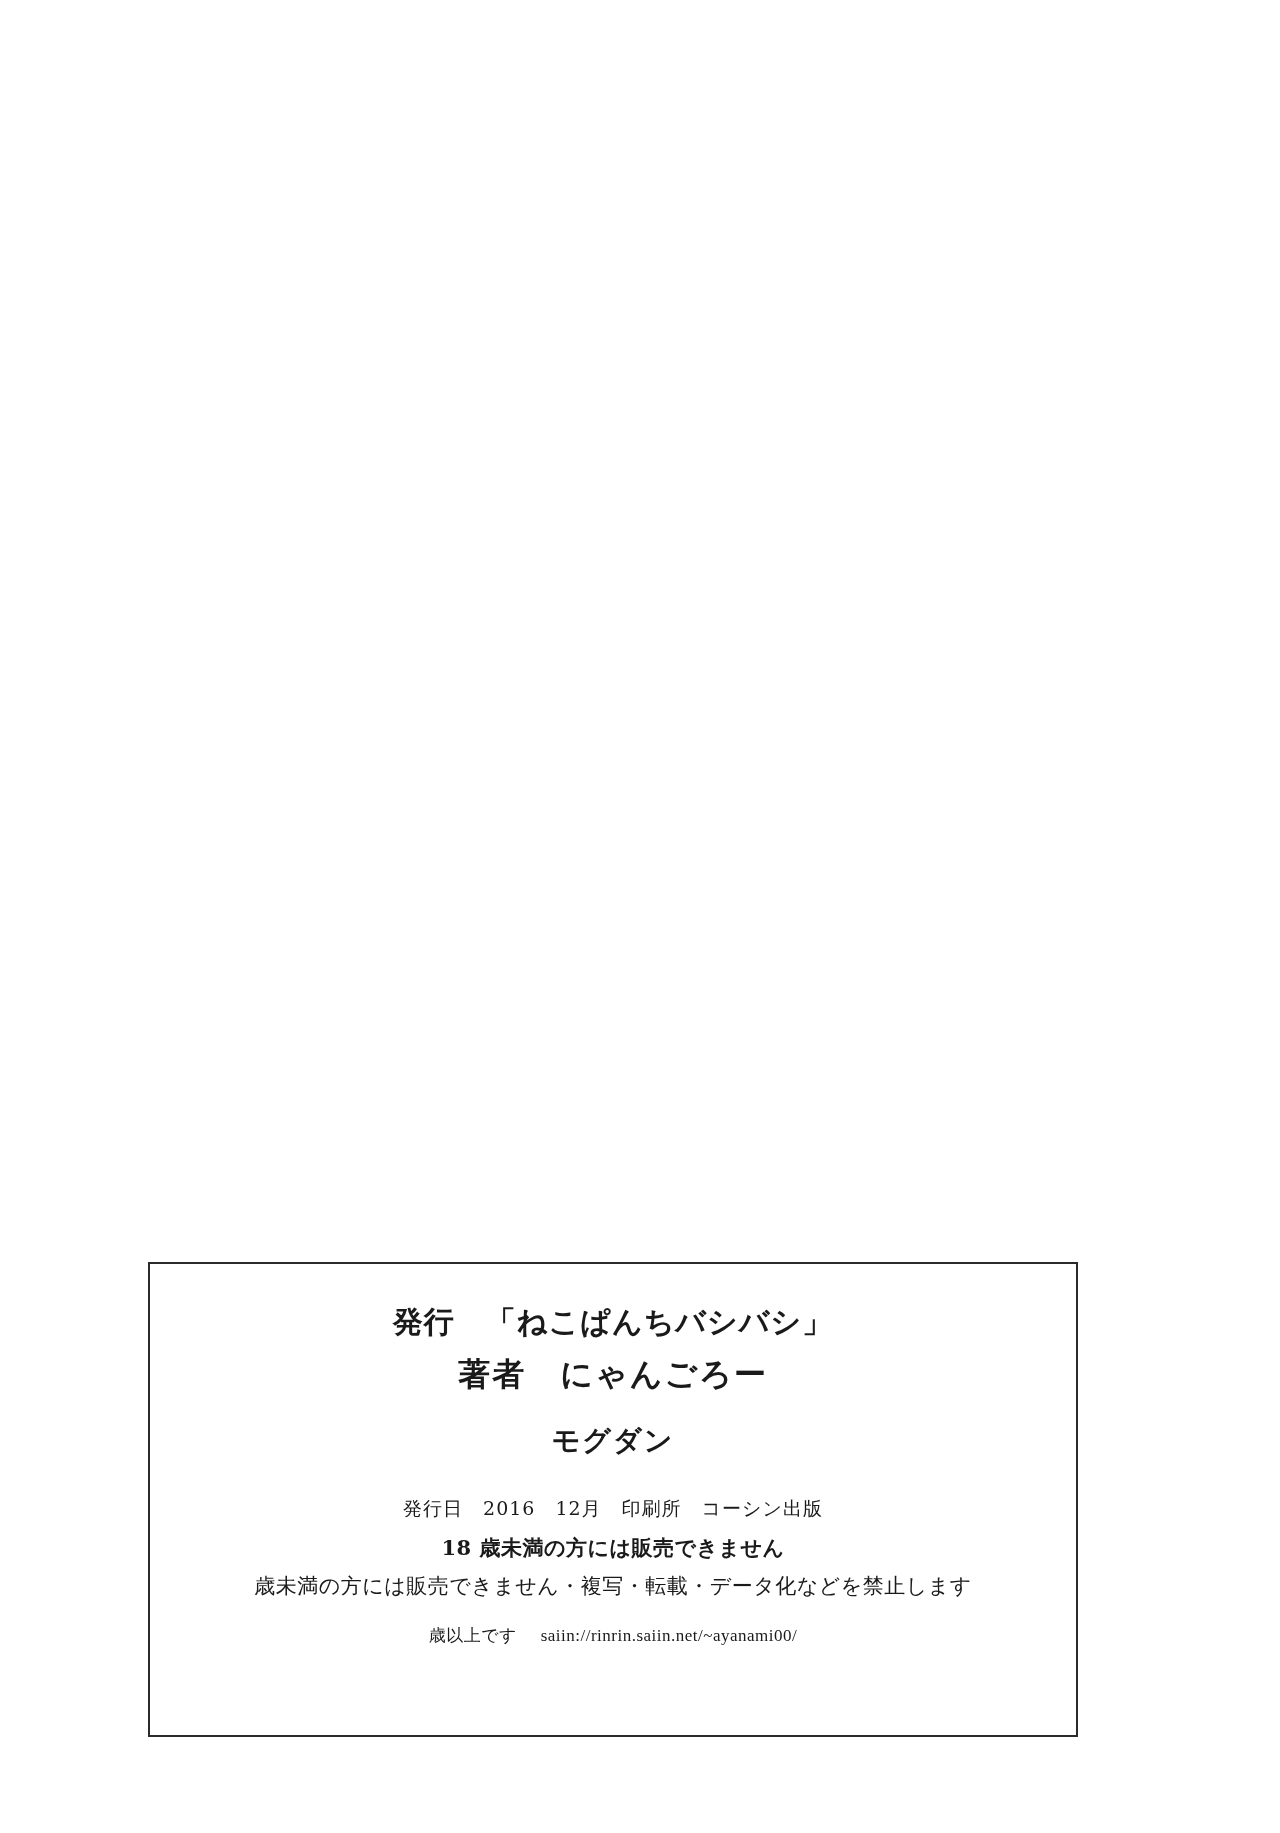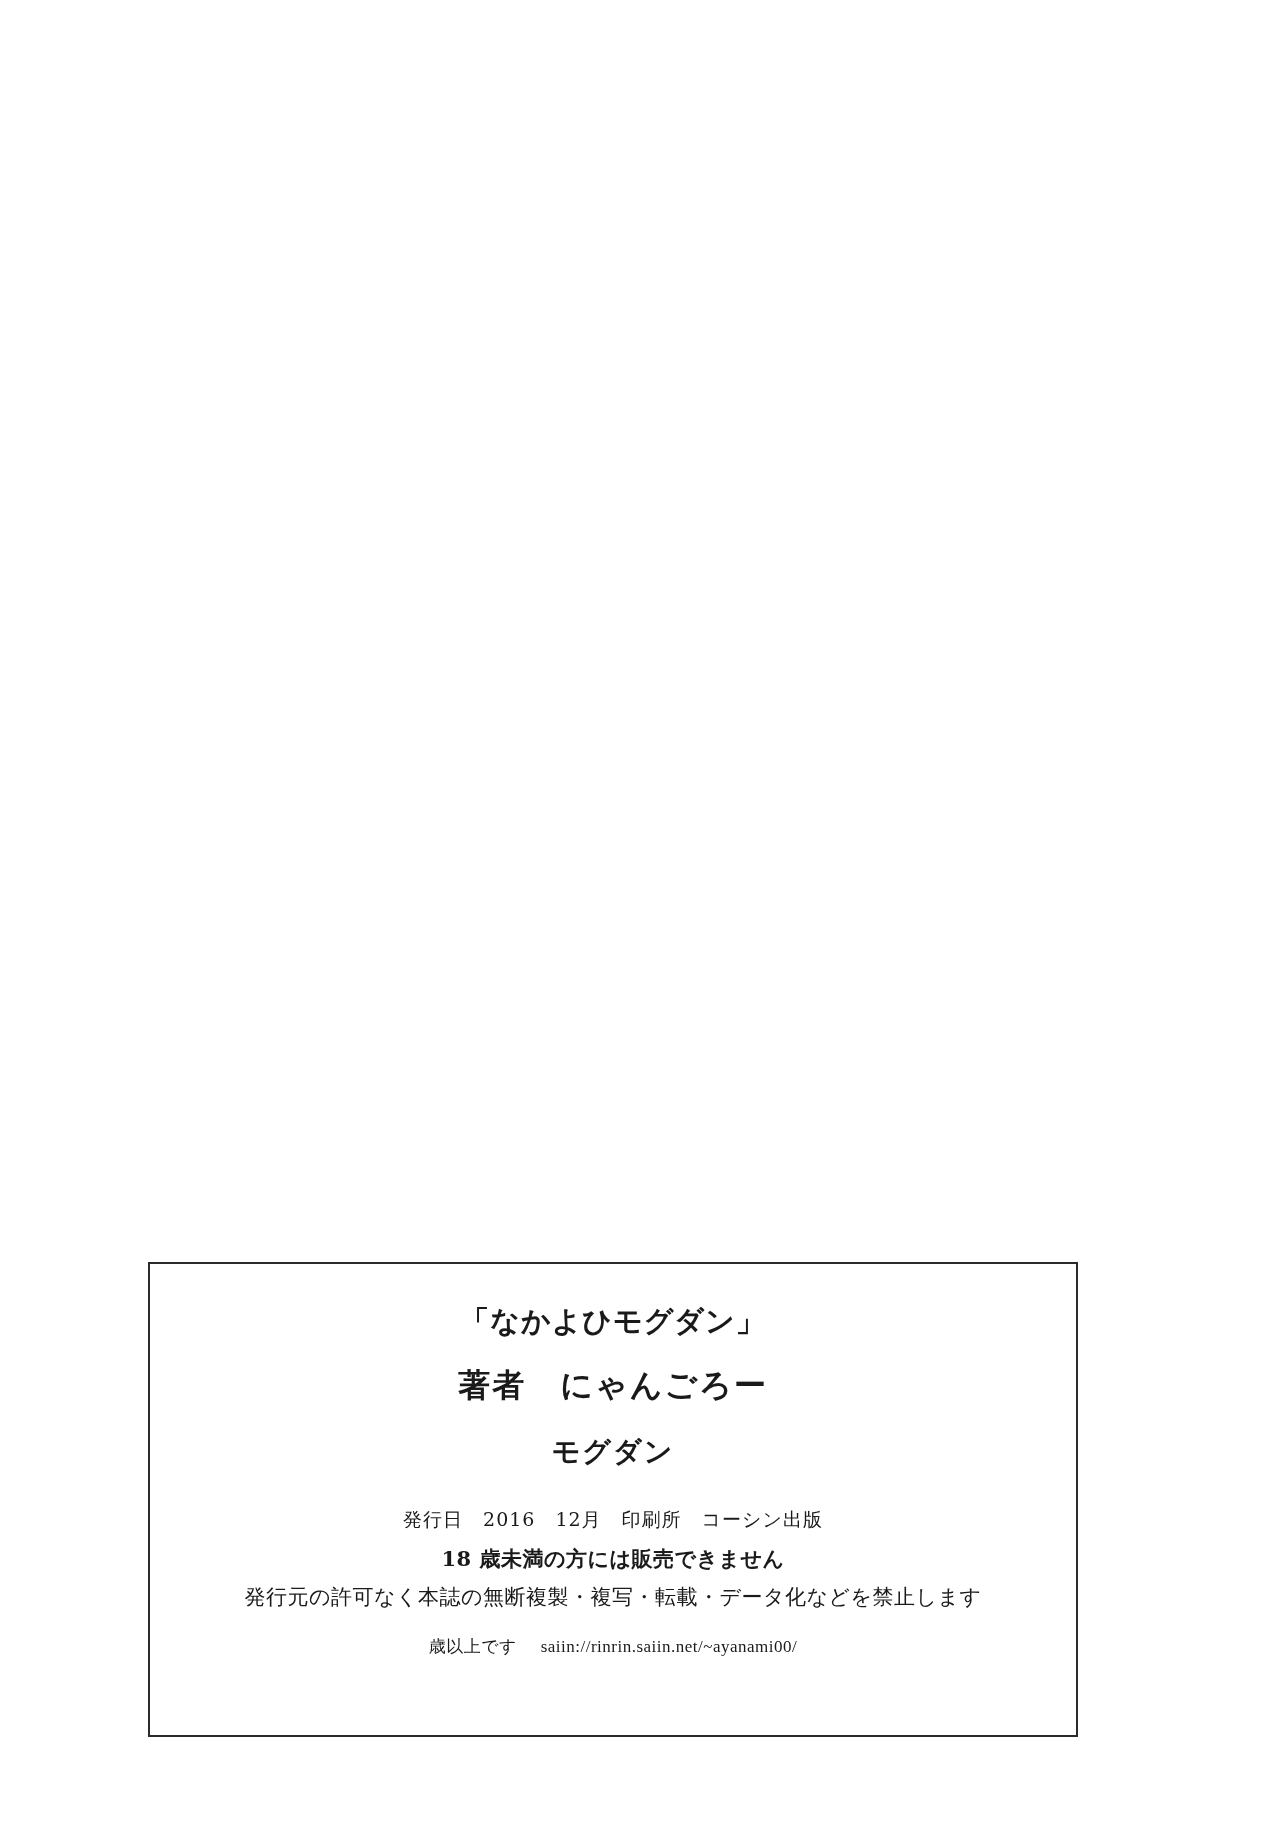--- a/index.html
+++ b/index.html
@@ -91,33 +91,33 @@
   }
   .homepage .url {
     font-family: "Liberation Serif", serif;
   }
 </style>
 </head>
 <body>
 
 <div class="colophon">
 
+  <div class="line publisher-1">発行　「ねこぱんちバシバシ」</div>
 
-  <div class="line publisher-2">「なかよひモグダン」</div>
 
   <div class="line author-label">著者　にゃんごろー</div>
 
   <div class="line author-2">モグダン</div>
 
   <div class="line pubinfo">発行日　2016　12月　印刷所　コーシン出版</div>
 
 
   <div class="line notice-2">18 歳未満の方には販売できません</div>
 
-  <div class="line restriction">発行元の許可なく本誌の無断複製・複写・転載・データ化などを禁止します</div>
+  <div class="line restriction">歳未満の方には販売できません・複写・転載・データ化などを禁止します</div>
 
   <div class="line homepage">
     <span>歳以上です</span>
     <span>&nbsp;&nbsp;</span>
     <span class="url">saiin://rinrin.saiin.net/~ayanami00/</span>
   </div>
 
 </div>
 
 </body></html>

